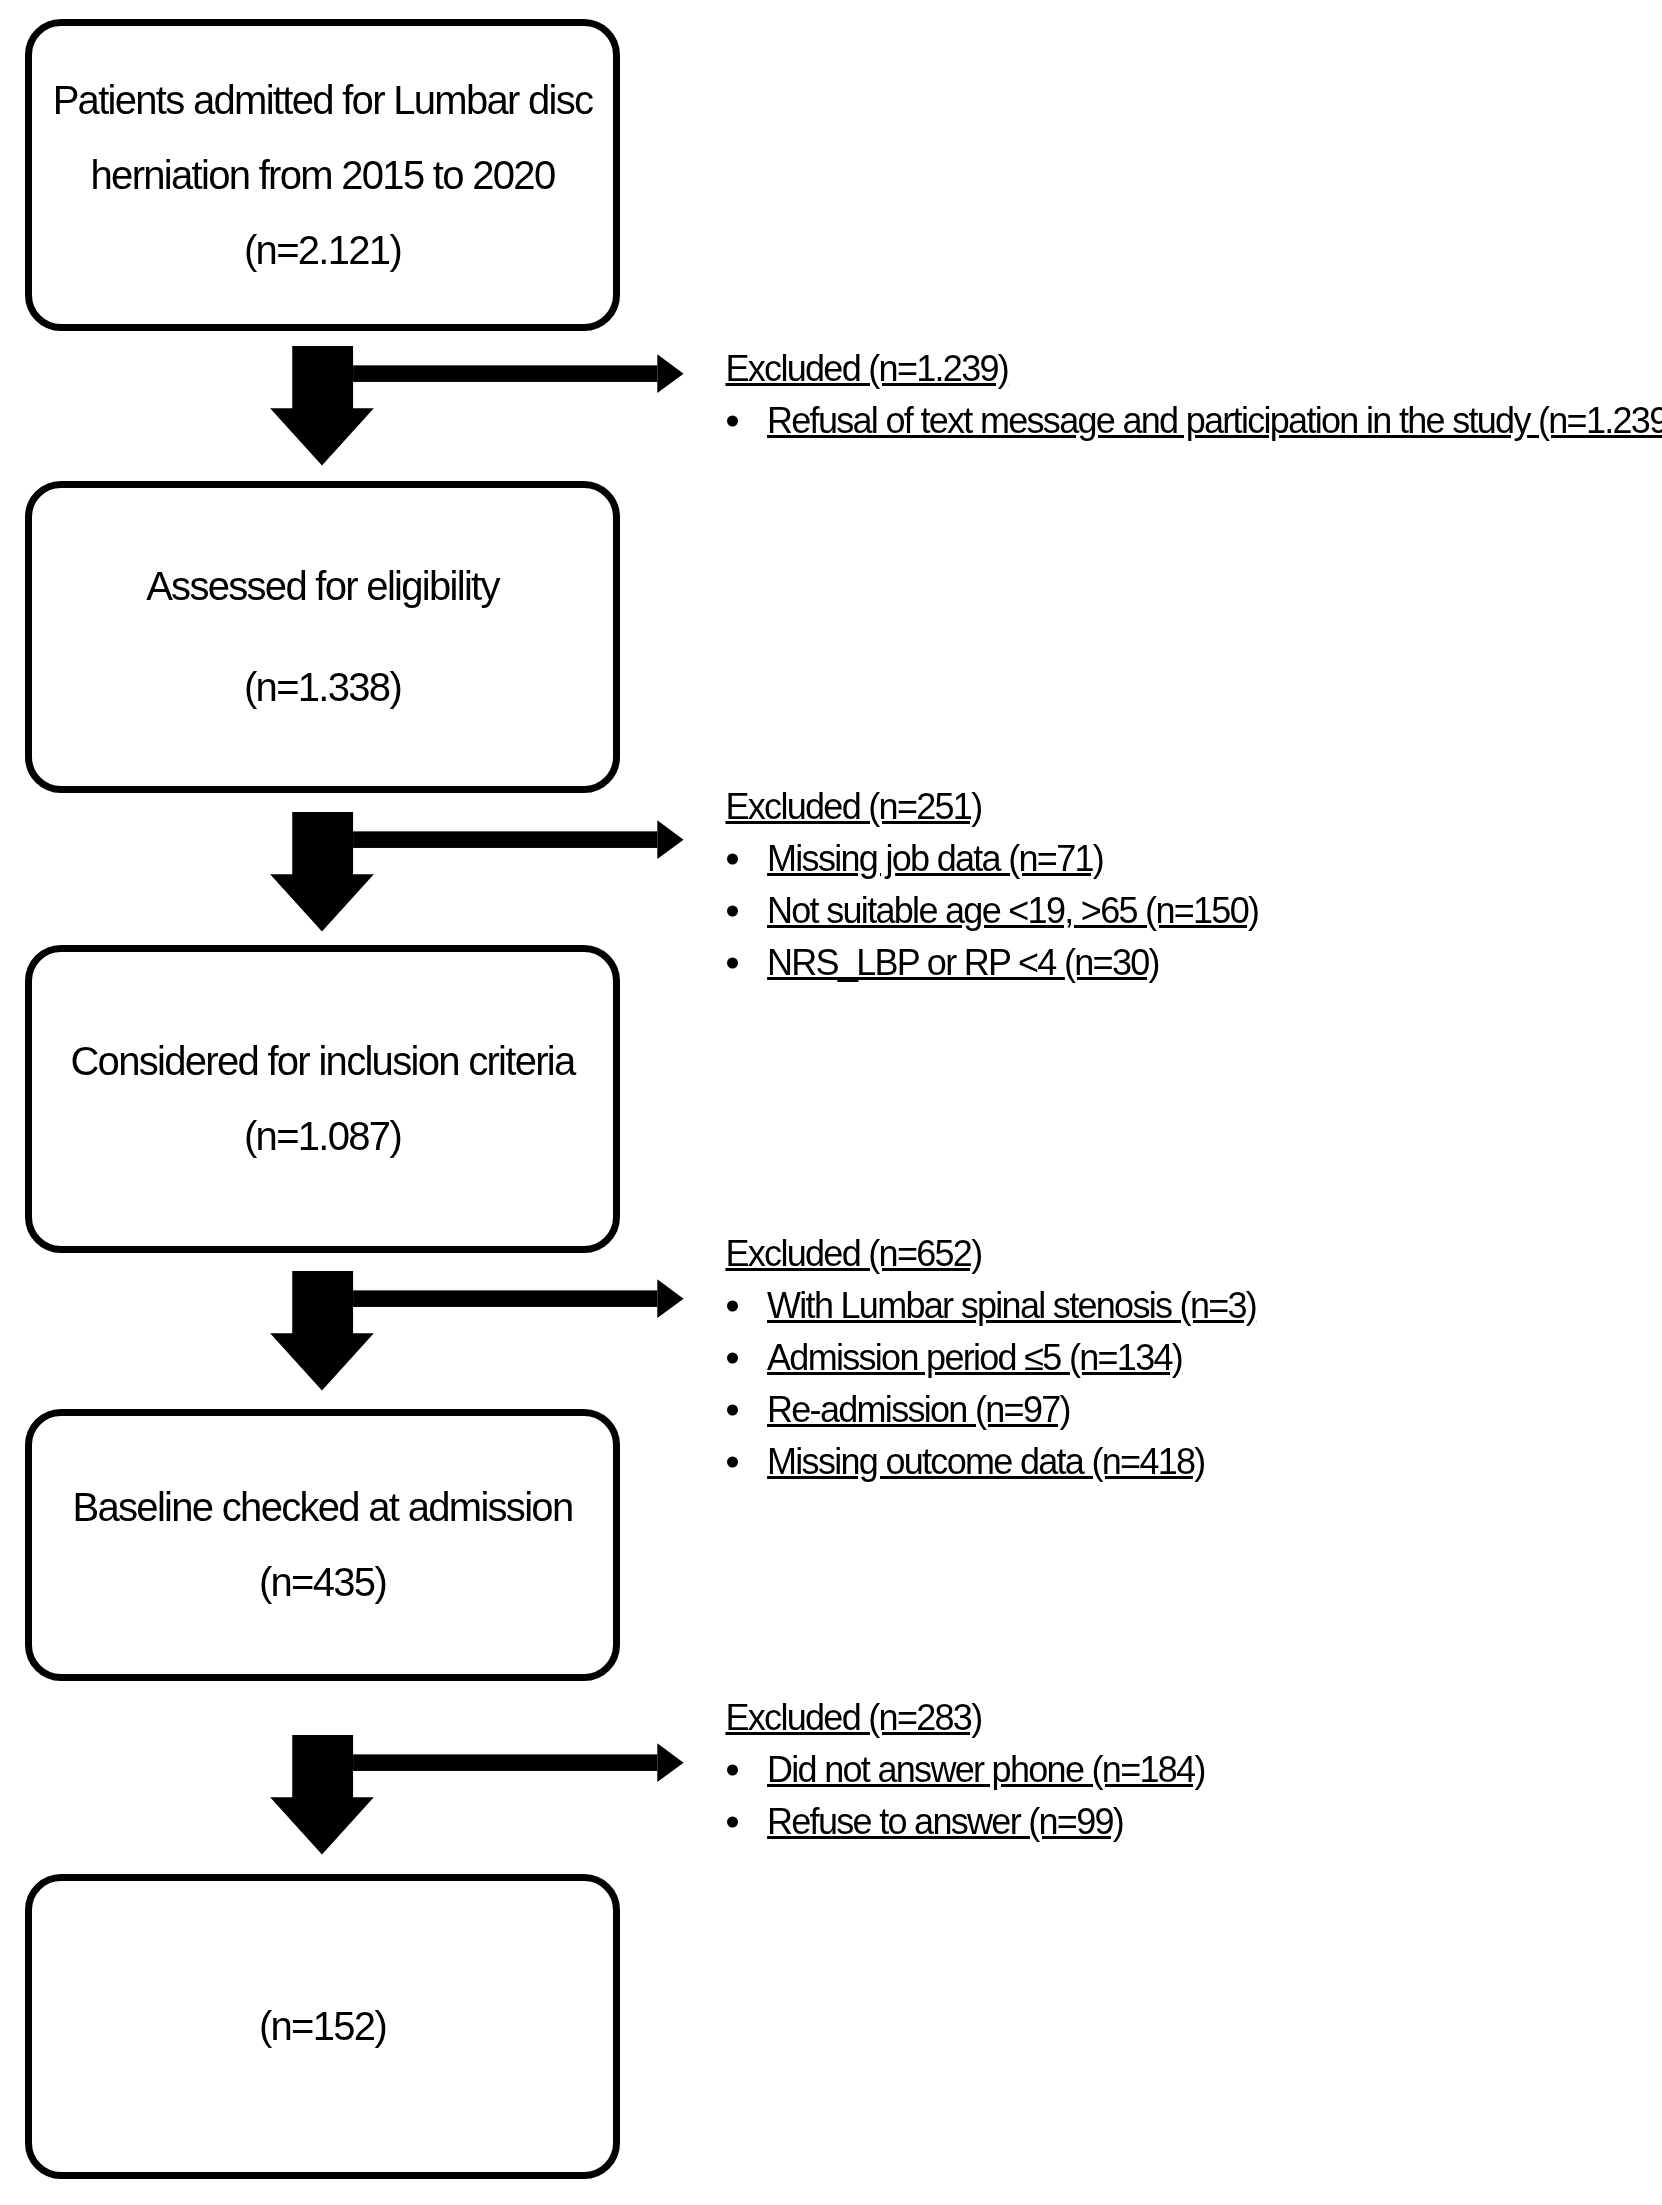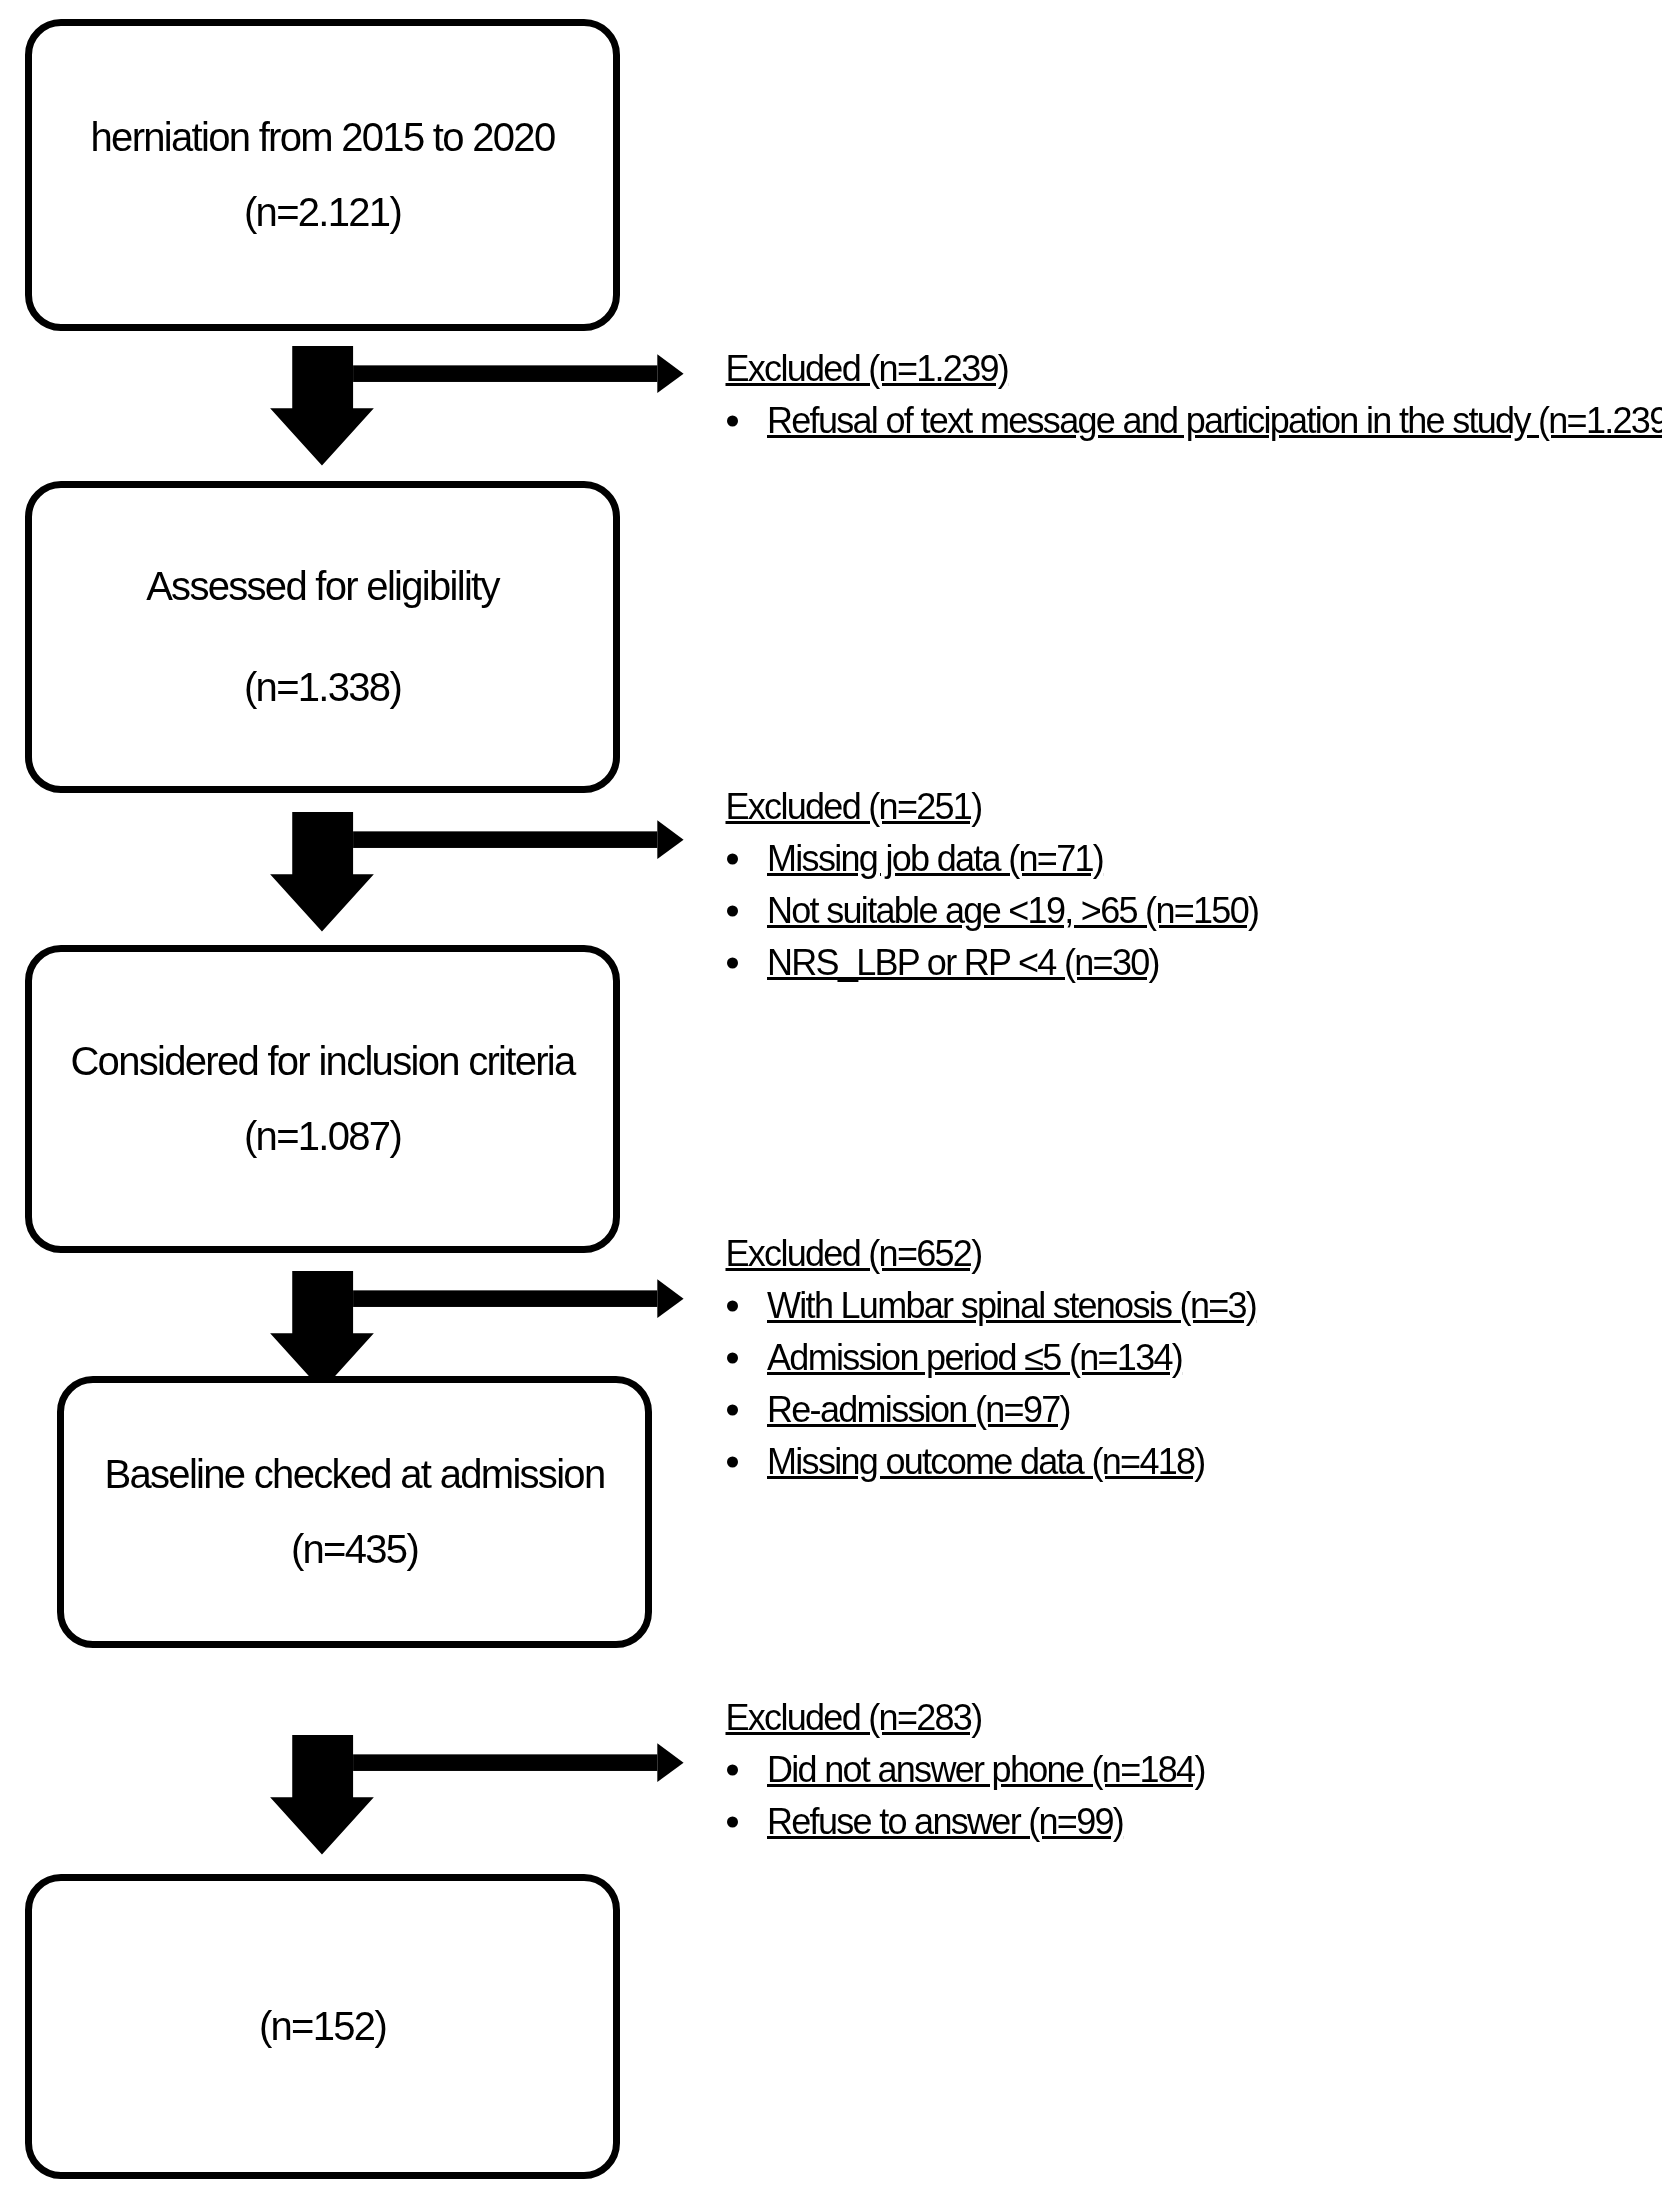--- a/index.html
+++ b/index.html
@@ -84,20 +84,21 @@
     line-height: 52px;
     white-space: nowrap;
   }
 </style>
 </head>
 <body>
 
 <div id="canvas">
 
   <div class="box" style="top:19.4px; height:312px;">
+    <div class="box-line">Patients admitted for Lumbar disc</div>
     <div class="box-line">herniation from 2015 to 2020</div>
     <div class="box-line">(n=2.121)</div>
   </div>
 
   <svg class="junction" style="top:346px;" viewBox="0 0 610 175">
     <path d="M32,0 L120,0 L120,90 L150,90 L75,173 L0,90 L32,90 Z" fill="#000000"></path>
     <rect x="120" y="28" width="440" height="24" fill="#000000"></rect>
     <path d="M560,12 L598,40 L560,68 Z" fill="#000000"></path>
   </svg>
 
@@ -160,21 +161,21 @@
     <div class="excl-item">
       <span class="excl-dot"></span>
       <span class="excl-text">Re-admission (n=97)</span>
     </div>
     <div class="excl-item">
       <span class="excl-dot"></span>
       <span class="excl-text">Missing outcome data (n=418)</span>
     </div>
   </div>
 
-  <div class="box" style="top:1376px; height:272px;margin-left:32px;">
+  <div class="box" style="top:1409px; height:272px;">
     <div class="box-line">Baseline checked at admission</div>
     <div class="box-line">(n=435)</div>
   </div>
 
   <svg class="junction" style="top:1735px;" viewBox="0 0 610 175">
     <path d="M32,0 L120,0 L120,90 L150,90 L75,173 L0,90 L32,90 Z" fill="#000000"></path>
     <rect x="120" y="28" width="440" height="24" fill="#000000"></rect>
     <path d="M560,12 L598,40 L560,68 Z" fill="#000000"></path>
   </svg>
 

